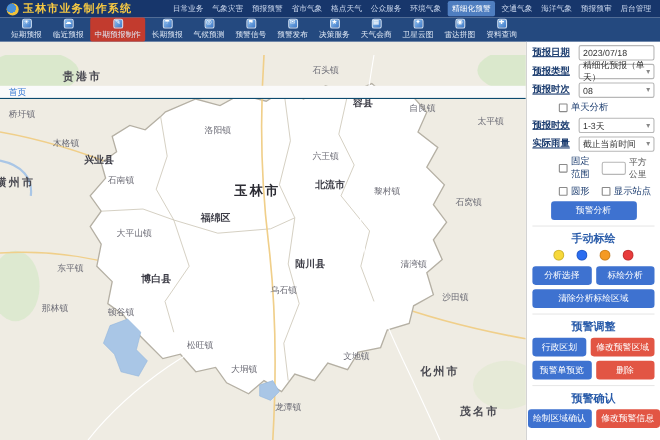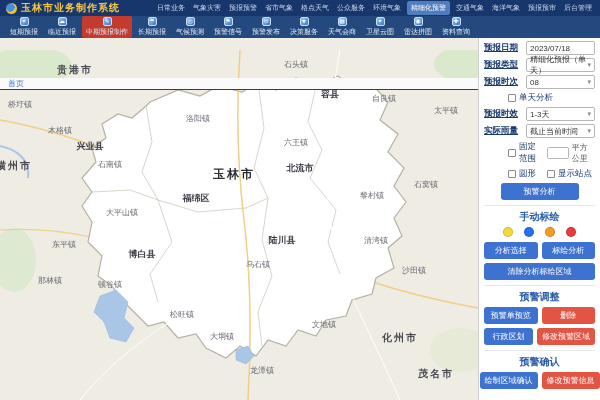--- a/index.html
+++ b/index.html
@@ -183,21 +183,21 @@
           <div class="map-label lbl-county" style="left: 142px; top: 204px;">博白县</div>
           <div class="map-label lbl-town" style="left: 296px; top: 14px;">石头镇</div>
           <div class="map-label lbl-town" style="left: 384px; top: 48px;">自良镇</div>
           <div class="map-label lbl-town" style="left: 446px; top: 60px;">太平镇</div>
           <div class="map-label lbl-town" style="left: 296px; top: 92px;">六王镇</div>
           <div class="map-label lbl-town" style="left: 198px; top: 68px;">洛阳镇</div>
           <div class="map-label lbl-town" style="left: 20px; top: 54px;">桥圩镇</div>
           <div class="map-label lbl-town" style="left: 60px; top: 80px;">木格镇</div>
           <div class="map-label lbl-town" style="left: 110px; top: 114px;">石南镇</div>
           <div class="map-label lbl-town" style="left: 122px; top: 162px;">大平山镇</div>
-          <div class="map-label lbl-town" style="left: 372px; top: 124px; margin-top: 21px;">黎村镇</div>
+          <div class="map-label lbl-town" style="left: 352px; top: 124px;">黎村镇</div>
           <div class="map-label lbl-town" style="left: 426px; top: 134px;">石窝镇</div>
           <div class="map-label lbl-town" style="left: 376px; top: 190px;">清湾镇</div>
           <div class="map-label lbl-town" style="left: 414px; top: 220px;">沙田镇</div>
           <div class="map-label lbl-town" style="left: 64px; top: 194px;">东平镇</div>
           <div class="map-label lbl-town" style="left: 50px; top: 230px;">那林镇</div>
           <div class="map-label lbl-town" style="left: 110px; top: 234px;">顿谷镇</div>
           <div class="map-label lbl-town" style="left: 258px; top: 214px;">乌石镇</div>
           <div class="map-label lbl-town" style="left: 182px; top: 264px;">松旺镇</div>
           <div class="map-label lbl-town" style="left: 222px; top: 286px;">大垌镇</div>
           <div class="map-label lbl-town" style="left: 324px; top: 274px;">文地镇</div>
@@ -265,26 +265,26 @@
           <span class="dot" style="background: rgb(232, 60, 60);"></span>
         </div>
       <div class="btnrow">
         <button class="btn btn-blue">分析选择</button>
         <button class="btn btn-blue">标绘分析</button>
       </div>
       <button class="btn btn-blue btn-full">清除分析标绘区域</button>
 
       <div class="sec-title">预警调整</div>
       <div class="btnrow">
+        <button class="btn btn-blue">行政区划</button>
+        <button class="btn btn-red">修改预警区域</button>
+      </div>
+      <div class="btnrow">
         <button class="btn btn-blue">预警单预览</button>
         <button class="btn btn-red">删除</button>
-      </div>
-      <div class="btnrow">
-        <button class="btn btn-blue">行政区划</button>
-        <button class="btn btn-red">修改预警区域</button>
       </div>
 
       <div class="sec-title">预警确认</div>
       <div class="btnrow">
         <button class="btn btn-blue">绘制区域确认</button>
         <button class="btn btn-red">修改预警信息</button>
       </div>
 
     </div>
   </div>

